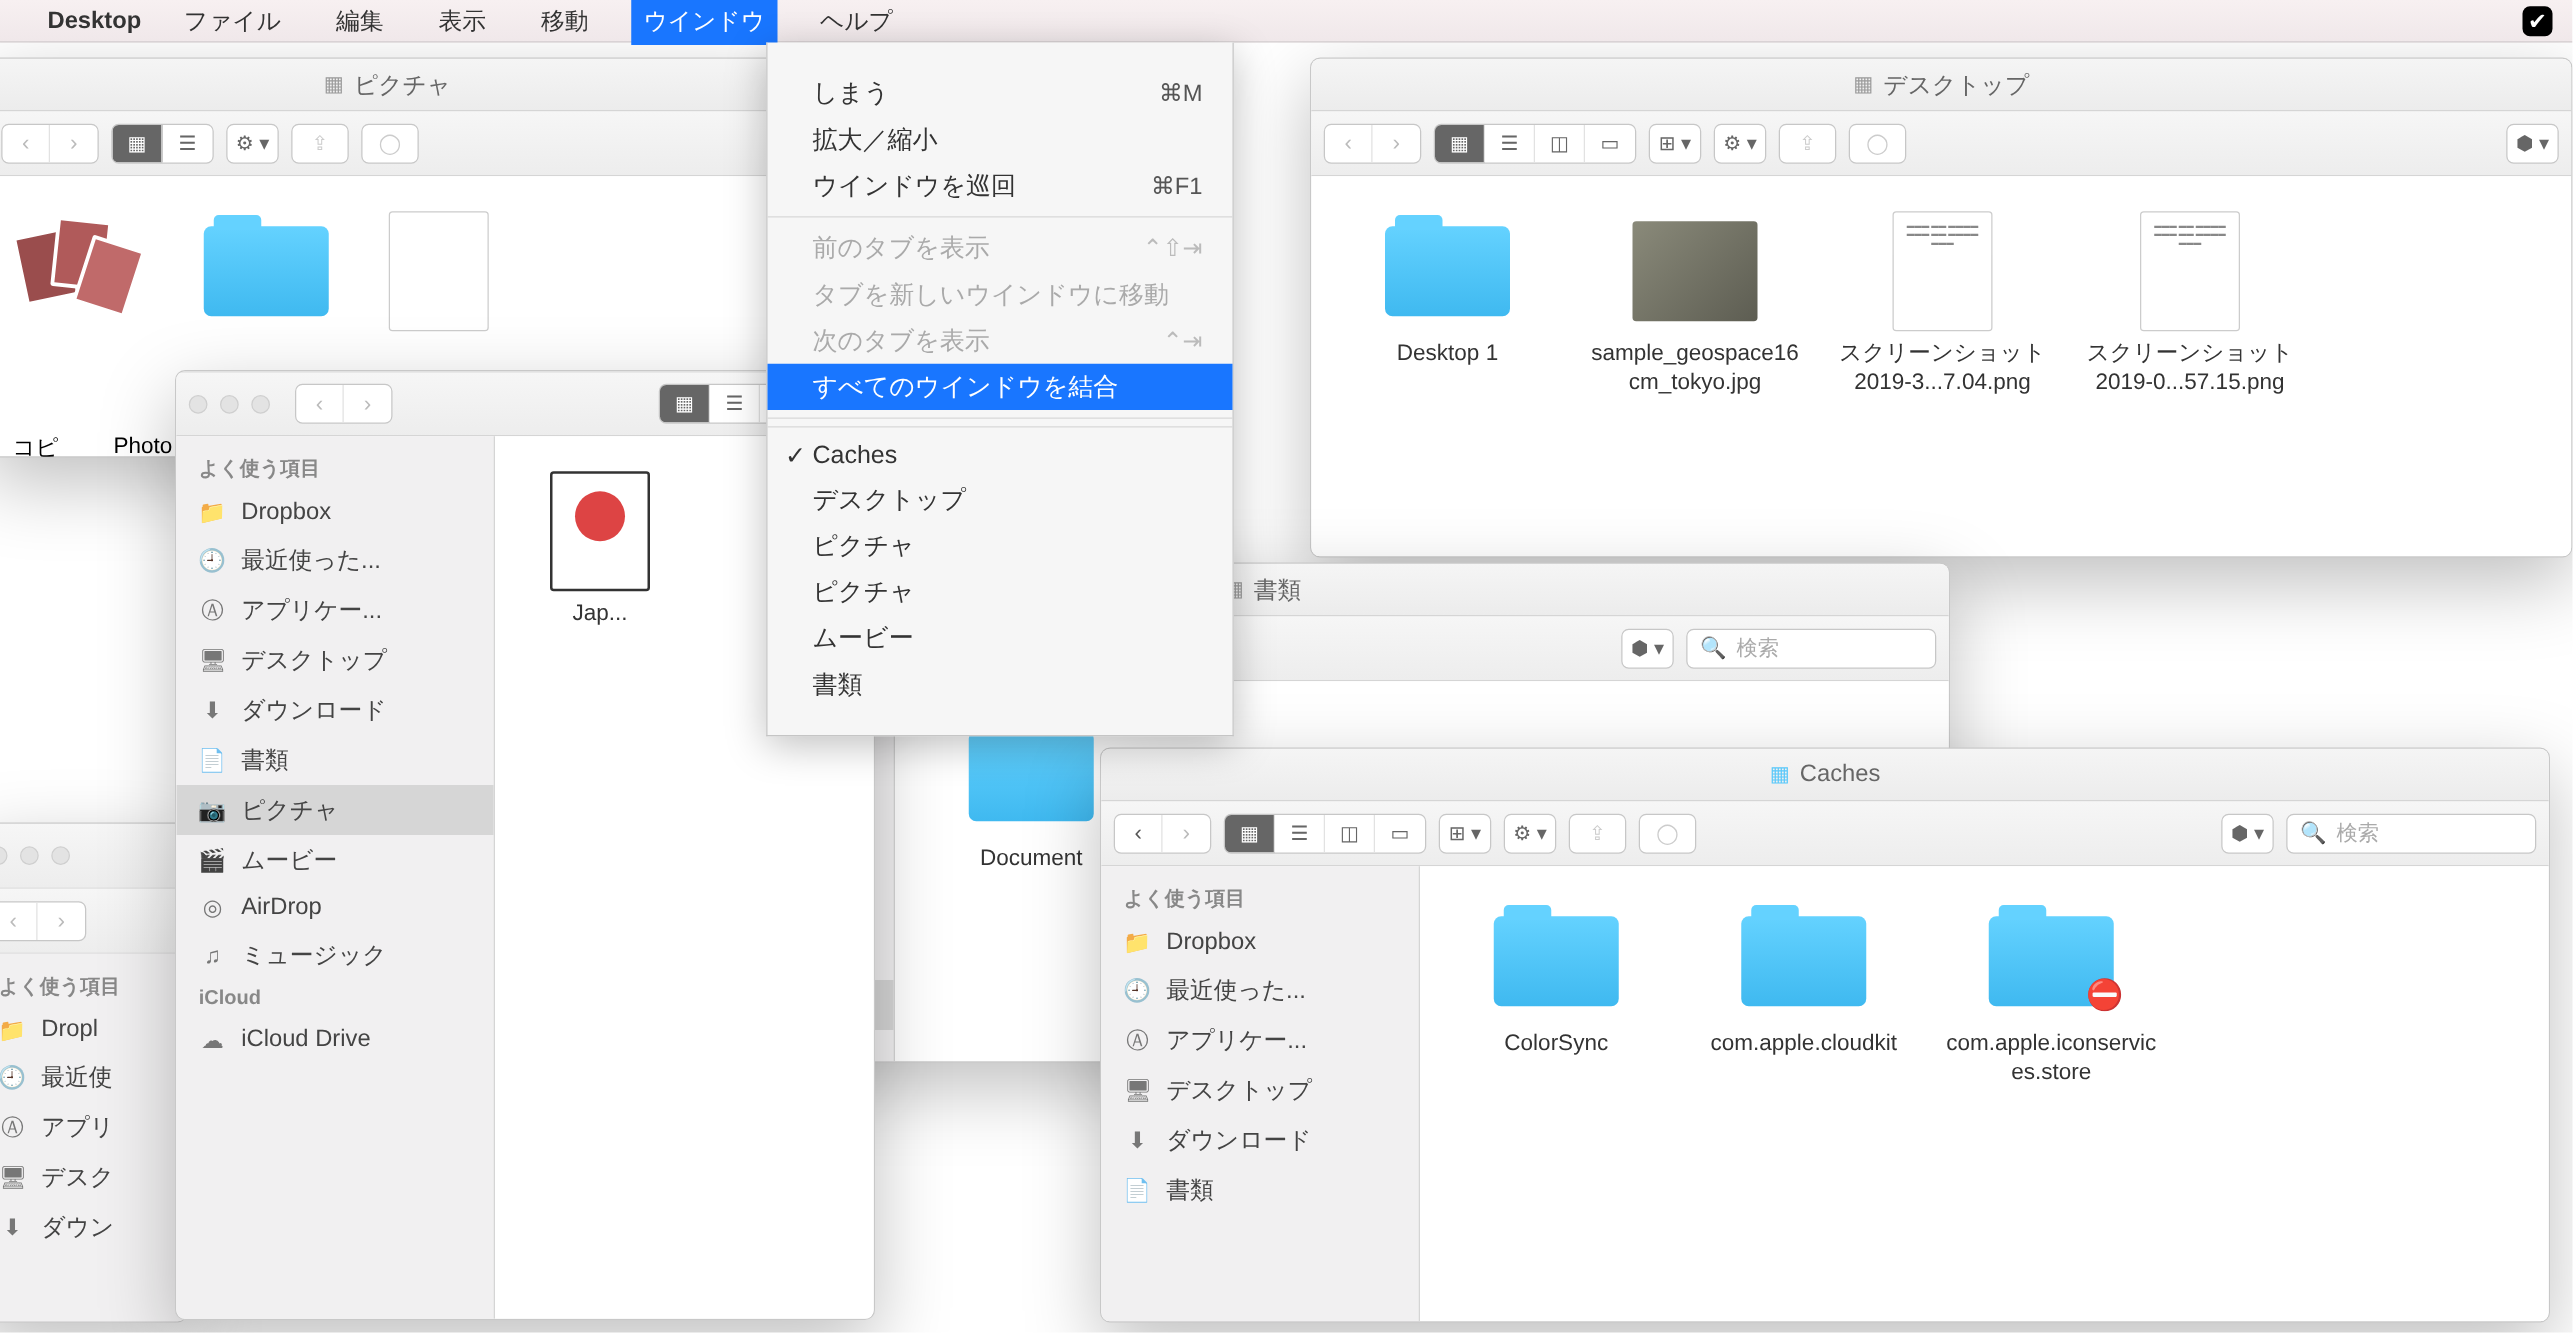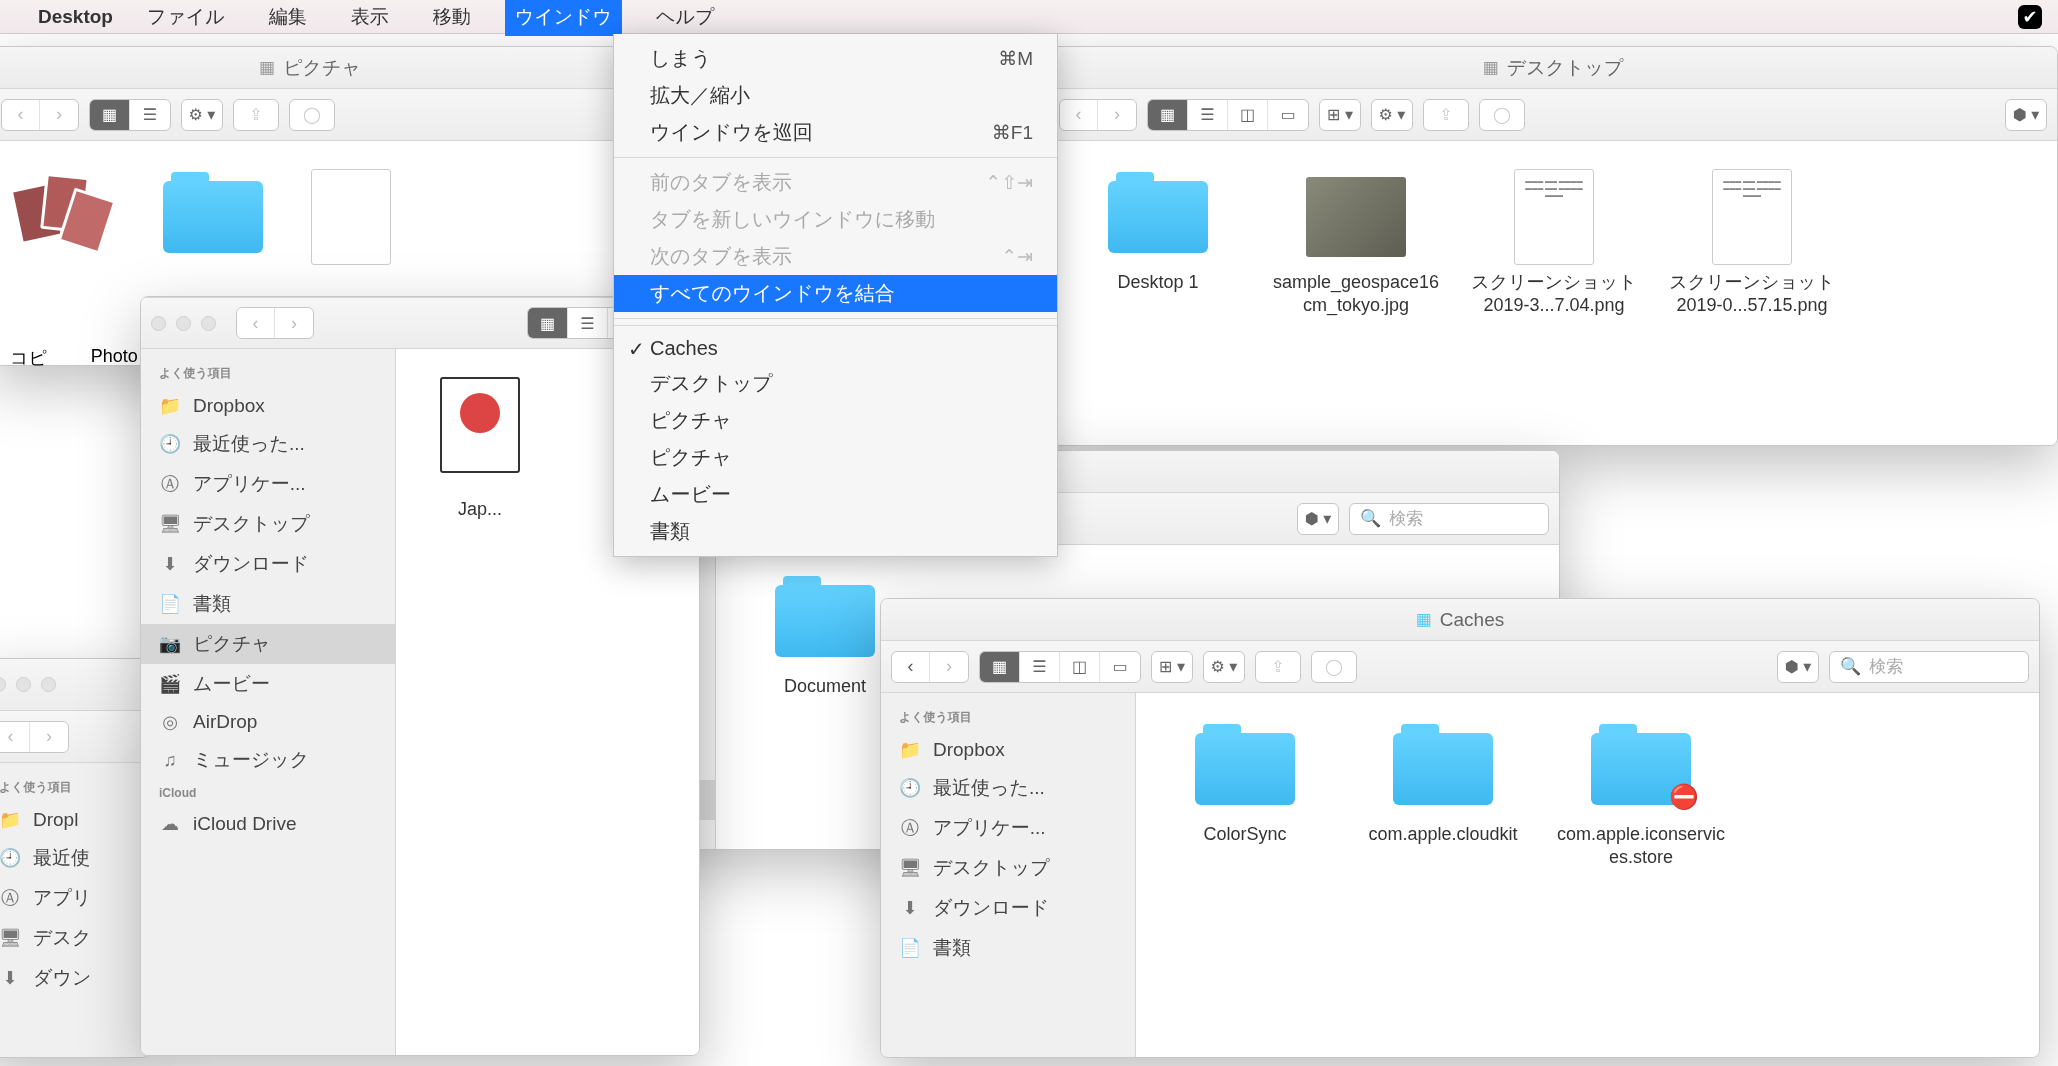--- a/index.html
+++ b/index.html
@@ -9,21 +9,21 @@
 .menubar { height: 34px; background: linear-gradient(#f7f0f1, #f0e8ea); display: flex; align-items: center; padding: 0 16px; font-size: 19px; color: #333; border-bottom: 1px solid #d0c8ca; position: relative; z-index: 100; }
 .menubar .apple { font-size: 20px; margin-right: 22px; }
 .menubar .app-name { font-weight: 600; margin-right: 24px; }
 .menubar .menu-item { margin-right: 24px; padding: 6px 10px; cursor: default; }
 .menubar .menu-item.active { background: #1976ff; color: #fff; }
 .menubar .right { margin-left: auto; display: flex; align-items: center; gap: 18px; }
 .menubar .right span { font-size: 18px; }
 .menubar .shield { width: 24px; height: 24px; background: #000; border-radius: 6px; display: flex; align-items: center; justify-content: center; color: #fff; font-size: 14px; }
 
 
-.dropdown { position: absolute; top: 34px; left: 613px; width: 445px; background: #f6f6f6; border: 1px solid #c5c5c5; border-top: none; box-shadow: 0 8px 30px rgba(0,0,0,0.25); z-index: 200; padding: 6px 0; font-size: 20px; }
+.dropdown { position: absolute; top: 34px; left: 613px; width: 374px; background: #f6f6f6; border: 1px solid #c5c5c5; border-top: none; box-shadow: 0 8px 30px rgba(0,0,0,0.25); z-index: 200; padding: 22px 0; font-size: 20px; }
 .dropdown .row { padding: 5px 24px 5px 36px; display: flex; justify-content: space-between; align-items: center; color: #333; position: relative; }
 .dropdown .row.disabled { color: #aaa; }
 .dropdown .row.highlight { background: #1976ff; color: #fff; }
 .dropdown .sep { height: 1px; background: #d8d8d8; margin: 6px 0; }
 .dropdown .check::before { content: "✓"; position: absolute; left: 14px; }
 .dropdown .shortcut { color: #555; font-size: 19px; }
 .dropdown .row.disabled .shortcut { color: #bbb; }
 
 
 .finder-win { position: absolute; background: #fff; border: 1px solid #c8c8c8; border-radius: 8px; box-shadow: 0 20px 60px rgba(0,0,0,0.25); overflow: hidden; }
@@ -39,21 +39,21 @@
 .tb-btn:last-child { border-right: none; }
 .tb-btn.active { background: #666; color: #fff; }
 .tb-single { width: 46px; height: 32px; background: #fff; border: 1px solid #c7c7c7; border-radius: 6px; display: flex; align-items: center; justify-content: center; color: #666; font-size: 16px; }
 .tb-single.disabled, .tb-btn.disabled { color: #ccc; }
 .search-field { flex: 0 0 auto; min-width: 200px; height: 32px; background: #fff; border: 1px solid #c7c7c7; border-radius: 6px; display: flex; align-items: center; padding: 0 10px; color: #aaa; font-size: 17px; gap: 8px; }
 
 
 .body-split { display: flex; height: calc(100% - 94px); }
 .finder-win.no-title .body-split { height: calc(100% - 52px); }
 .sidebar { width: 255px; background: #f1f0f1; border-right: 1px solid #d5d5d5; padding: 10px 0; font-size: 19px; color: #444; overflow: hidden; }
-.sidebar .section-label { font-size: 12px; color: #888; padding: 6px 18px; font-weight: 600; }
+.sidebar .section-label { font-size: 16px; color: #888; padding: 6px 18px; font-weight: 600; }
 .sidebar .sb-item { padding: 7px 18px; display: flex; align-items: center; gap: 12px; white-space: nowrap; overflow: hidden; text-overflow: ellipsis; }
 .sidebar .sb-item.selected { background: #d6d6d6; }
 .sidebar .sb-icon { width: 22px; text-align: center; color: #777; font-size: 18px; flex-shrink: 0; }
 
 
 .content { flex: 1; padding: 32px 24px; display: flex; flex-wrap: wrap; gap: 30px 28px; align-content: flex-start; overflow: hidden; background: #fff; }
 .file-item { width: 170px; display: flex; flex-direction: column; align-items: center; text-align: center; font-size: 18px; color: #333; }
 .file-item .thumb { width: 110px; height: 88px; margin-bottom: 10px; display: flex; align-items: center; justify-content: center; }
 .folder-shape { width: 100px; height: 72px; background: linear-gradient(#64d2ff, #3fb9f0); border-radius: 6px; position: relative; }
 .folder-shape::before { content: ""; position: absolute; top: -9px; left: 8px; width: 38px; height: 12px; background: #64d2ff; border-radius: 4px 4px 0 0; }
@@ -466,21 +466,21 @@
           <span class="sb-icon">♫</span>
           <span>ミュージック</span>
         </div>
         <div class="section-label">iCloud</div>
         <div class="sb-item">
           <span class="sb-icon">☁</span>
           <span>iCloud Drive</span>
         </div>
       </div>
     <div class="content">
-      <div class="file-item" style="width:120px;gap:19px;">
+      <div class="file-item" style="width:120px;">
         <div class="thumb">
             <div class="doc-shape" style="border:2px solid #333;">
               <div style="width:40px;height:40px;background:#d44;border-radius:50%;margin:6px auto;"></div>
             </div>
           </div>
         <div class="label">Jap...</div>
       </div>
     </div>
   </div>
 </div>

